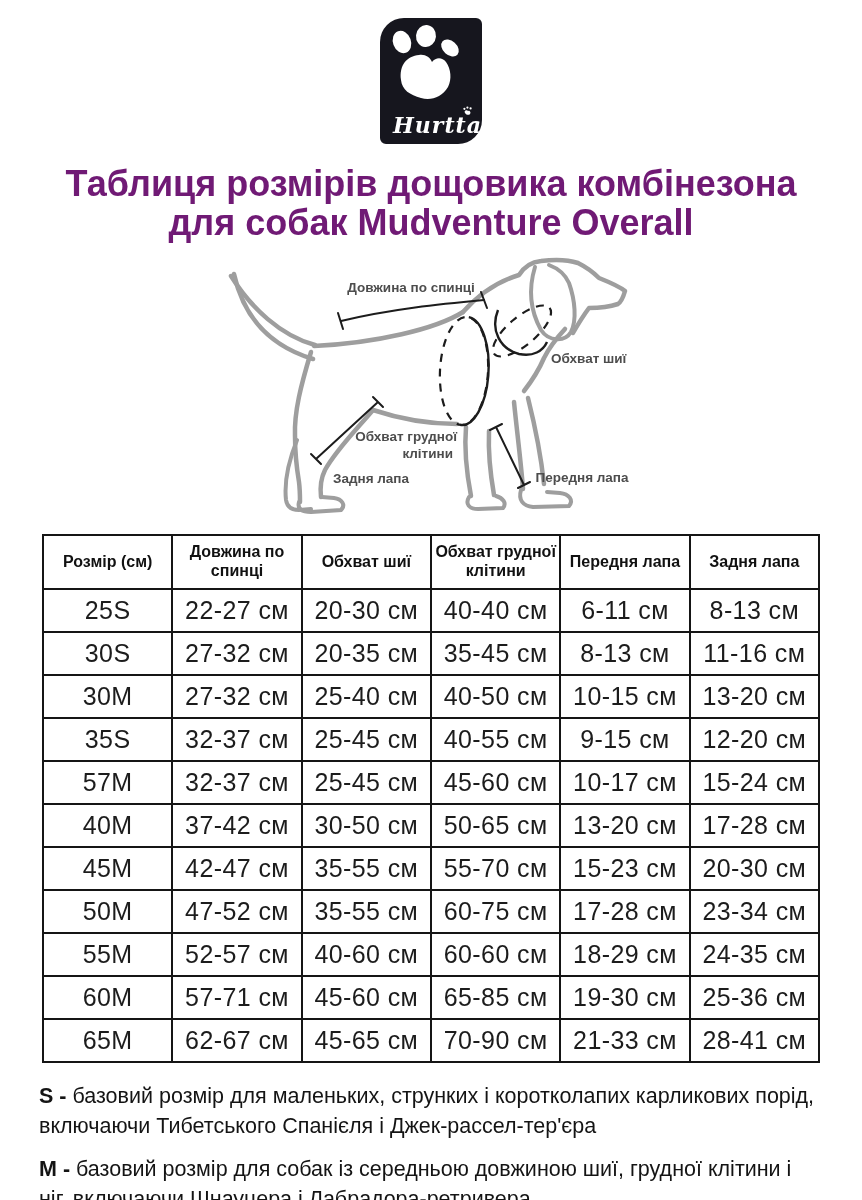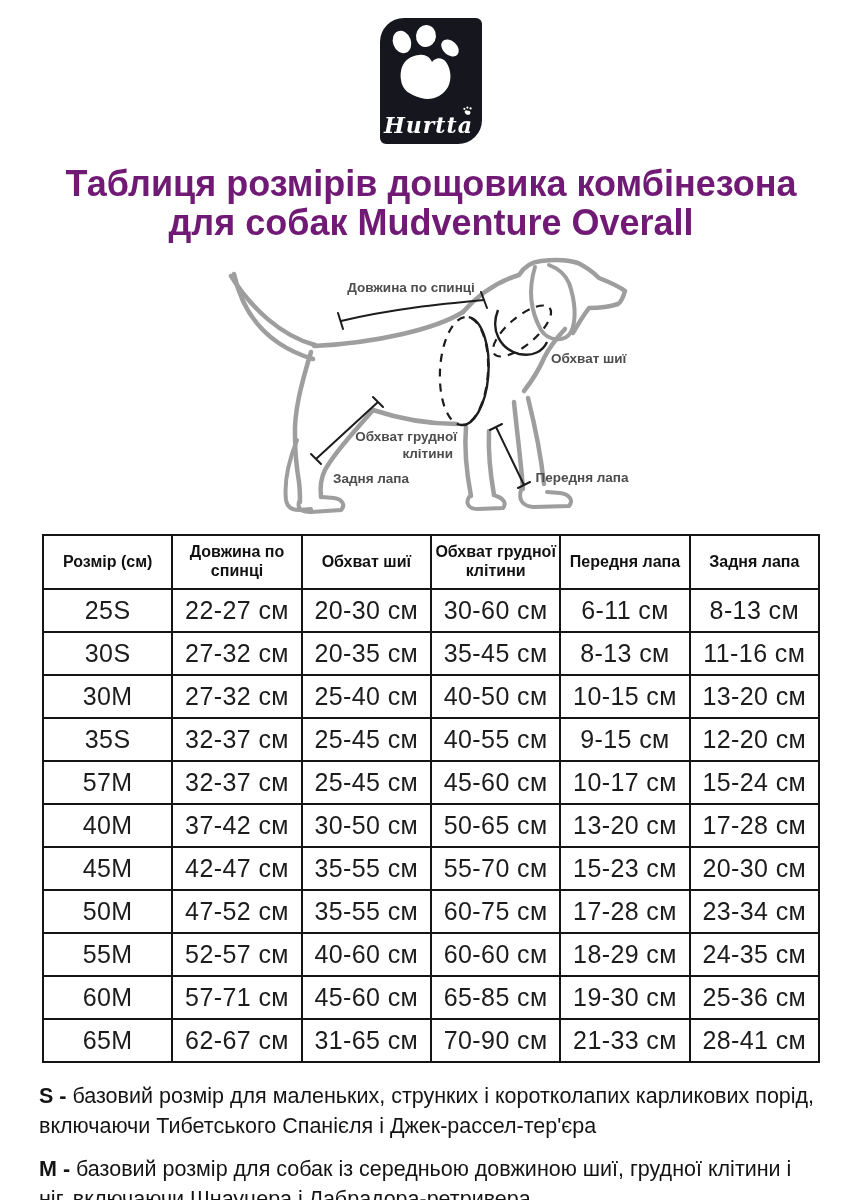--- a/index.html
+++ b/index.html
@@ -14,21 +14,21 @@
   .logo {
     width:102px; height:126px;
     margin:18px auto 0;
     background:#16161e;
     border-radius:24px 6px 24px 6px;
     position:relative;
   }
   .logo svg.paw { position:absolute; left:0; top:0; }
   .logo .logo-word {
     position:absolute; left:4px; right:0; bottom:6px;
-    text-align:left;
+    text-align:right;
     font-family:"DejaVu Serif", serif;
     font-style:italic; font-weight:bold;
     font-size:22px; color:#ffffff; letter-spacing:1px;
   }
   .logo .mini-paw { position:absolute; right:8px; bottom:26px; }
 
   
   .title {
     margin:20px auto 0; width:820px;
     text-align:center;
@@ -158,21 +158,21 @@
         <th>Обхват грудної клітини</th>
         <th>Передня лапа</th>
         <th>Задня лапа</th>
       </tr>
     </thead>
     <tbody>
         <tr>
           <td>25S</td>
           <td>22-27 см</td>
           <td>20-30 см</td>
-          <td>30-60 см</td>
+          <td>40-40 см</td>
           <td>6-11 см</td>
           <td>8-13 см</td>
         </tr>
         <tr>
           <td>30S</td>
           <td>27-32 см</td>
           <td>20-35 см</td>
           <td>35-45 см</td>
           <td>8-13 см</td>
           <td>11-16 см</td>
@@ -237,21 +237,21 @@
           <td>60M</td>
           <td>57-71 см</td>
           <td>45-60 см</td>
           <td>65-85 см</td>
           <td>19-30 см</td>
           <td>25-36 см</td>
         </tr>
         <tr>
           <td>65M</td>
           <td>62-67 см</td>
-          <td>31-65 см</td>
+          <td>45-65 см</td>
           <td>70-90 см</td>
           <td>21-33 см</td>
           <td>28-41 см</td>
         </tr>
       </tbody>
   </table>
 
   <div class="notes">
     <p class="note"><span class="prefix">S -</span><span> базовий розмір для маленьких, струнких і коротколапих карликових порід, включаючи Тибетського Спанієля і Джек-рассел-тер'єра</span></p>
     <p class="note"><span class="prefix">M -</span><span> базовий розмір для собак із середньою довжиною шиї, грудної клітини і ніг, включаючи Шнауцера і Лабрадора-ретривера</span></p>

